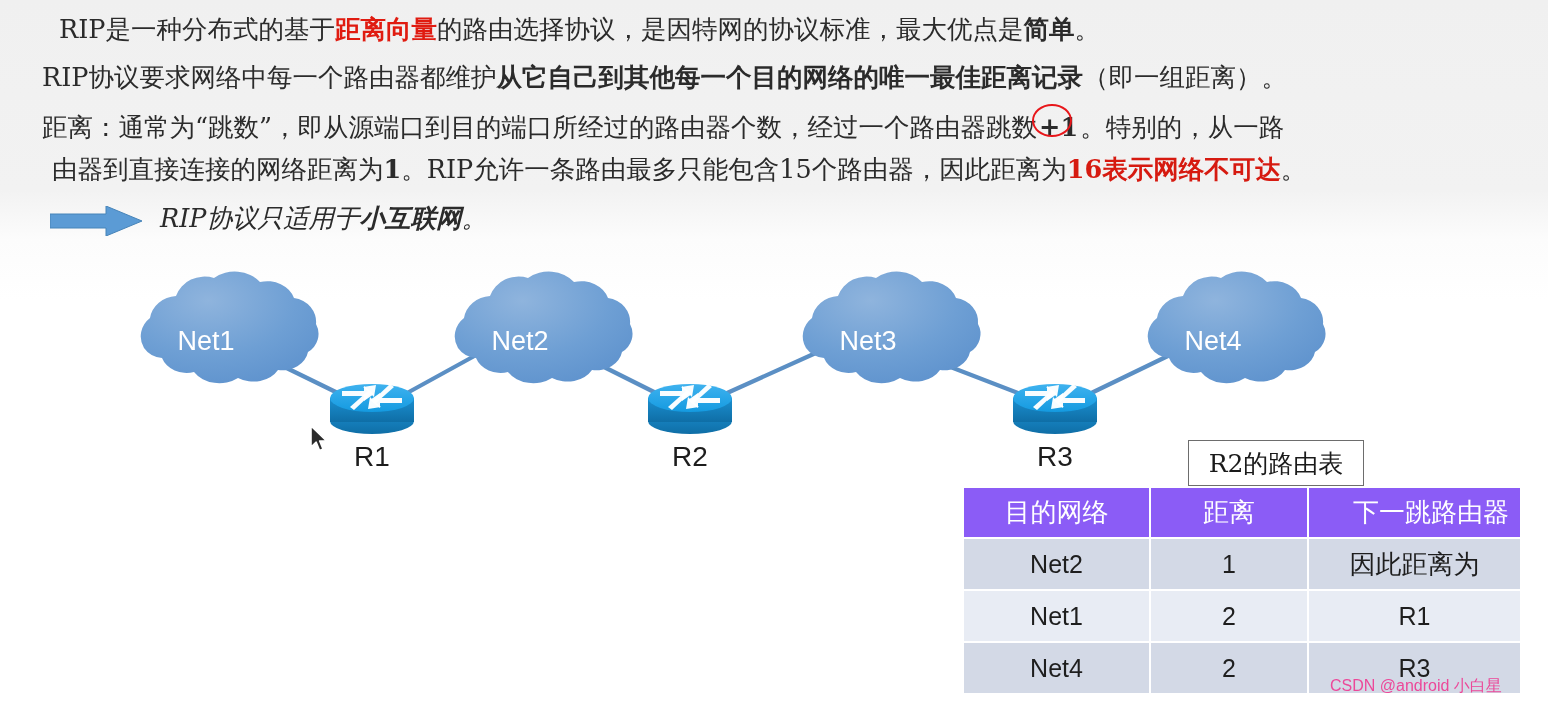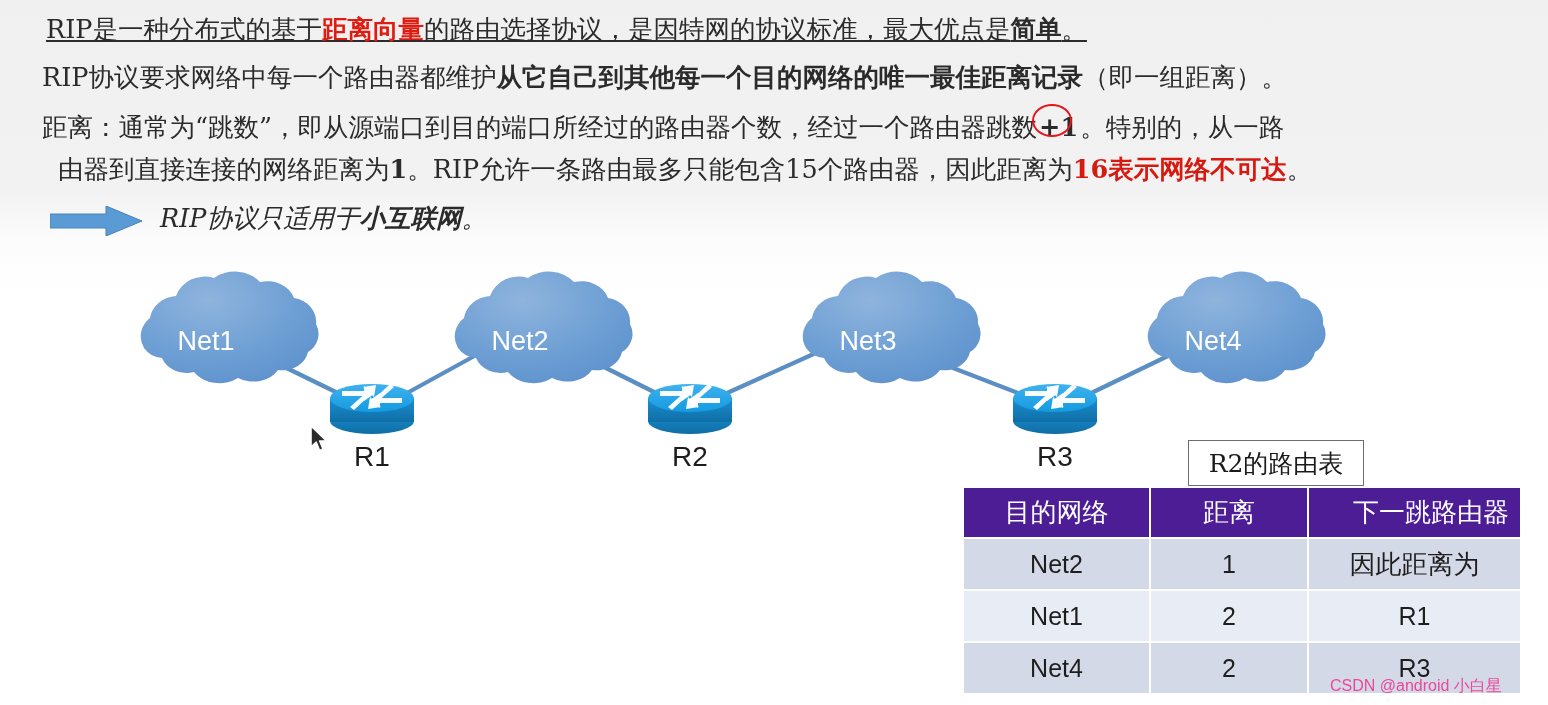--- a/index.html
+++ b/index.html
@@ -14,24 +14,24 @@
     position:absolute;left:0;top:0;width:1548px;height:705px;
     background:linear-gradient(180deg,#f0f0f0 0px,#f2f2f2 190px,#fcfcfc 240px,#ffffff 300px,#ffffff 705px);
   }
   
   .txt-block{position:absolute;left:38px;top:2px;width:1500px;}
   .line{
     font-family:"DejaVu Serif","Liberation Serif",serif;
     font-size:25.5px;line-height:42px;color:#2b2b2b;white-space:nowrap;
     letter-spacing:0px;
   }
-  .line.l1{position:absolute;left:8px;top:6px;text-decoration:underline;}
+  .line.l1{position:absolute;left:21px;top:6px;}
   .line.l2{position:absolute;left:4px;top:54px;}
   .line.l3{position:absolute;left:4px;top:104px;}
-  .line.l4{position:absolute;left:20px;top:146px;}
+  .line.l4{position:absolute;left:14px;top:146px;}
   .b{font-weight:bold;}
   .red{color:#e01b10;font-weight:bold;}
   .redp{color:#d61a10;font-weight:bold;}
   
   .circ{position:relative;display:inline-block;padding:0 2px;}
   .circ .ring{
     position:absolute;left:-5px;top:-2px;width:40px;height:33px;
     border:2.5px solid #e8161a;border-radius:50%;box-sizing:border-box;
     pointer-events:none;
   }
@@ -64,21 +64,21 @@
   }
   #rt-title span{
     font-family:"DejaVu Serif","Liberation Serif",serif;
     font-size:25px;color:#1a1a1a;white-space:nowrap;
   }
   #rt-table{
     position:absolute;left:964px;top:488px;width:556px;
     border-collapse:collapse;table-layout:fixed;
   }
   #rt-table th{
-    background:#4c1d95;color:#ffffff;font-weight:400;
+    background:#8b5cf6;color:#ffffff;font-weight:400;
     font-family:"DejaVu Serif","Liberation Serif",serif;
     font-size:26px;height:47px;text-align:center;
     border-right:2px solid #ffffff;border-bottom:2px solid #ffffff;
   }
   #rt-table th:last-child{border-right:none;padding-left:34px;}
   #rt-table td{
     font-family:"Liberation Sans","DejaVu Sans",sans-serif;
     font-size:25px;color:#1e1e1e;height:48px;text-align:center;
     border-right:2px solid #ffffff;border-bottom:2px solid #ffffff;
   }

